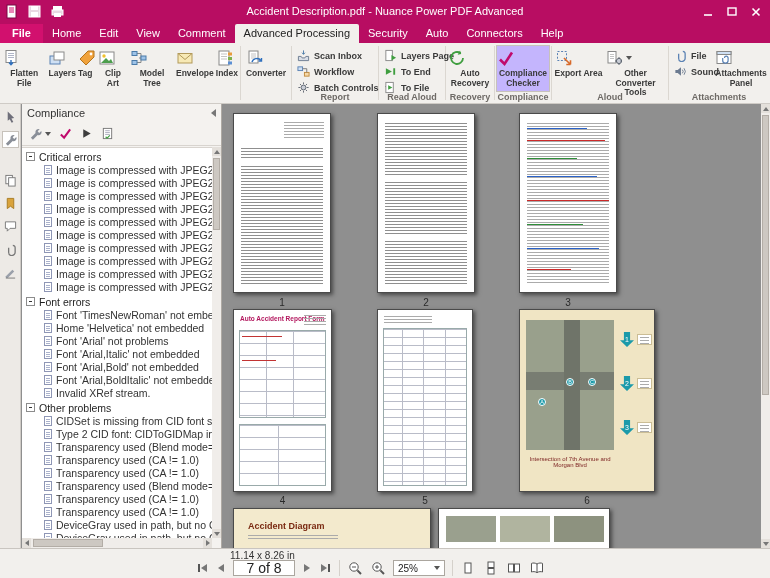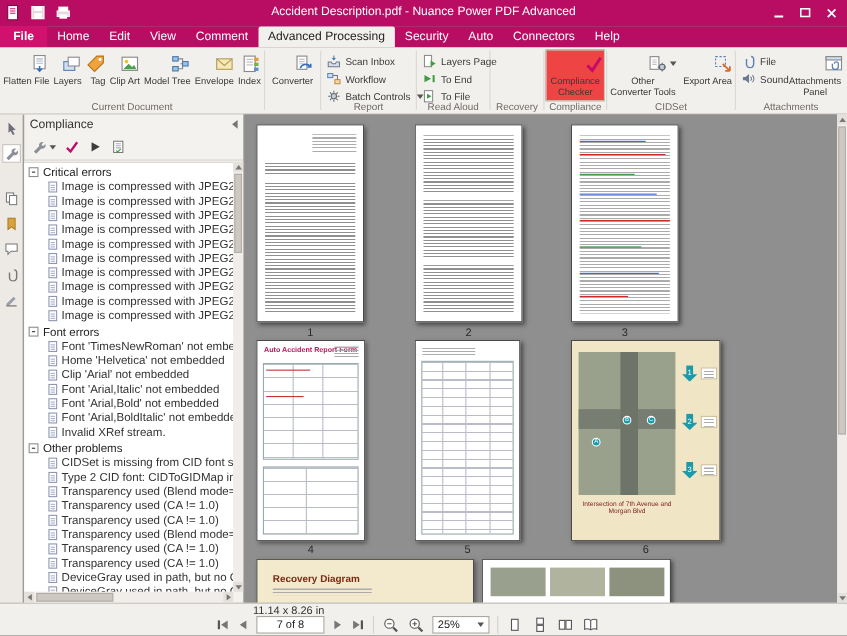--- a/index.html
+++ b/index.html
@@ -18,26 +18,26 @@
   
   .tabrow{position:absolute;left:0;top:24px;right:0;height:19px;background:#B80D62;display:flex;align-items:flex-end;}
   .filetab{height:19px;padding:3px 12px 0;background:#D2106E;color:#fff;font-size:11px;font-weight:bold;cursor:default;}
   .tabs{display:flex;height:19px;}
   .tab{height:19px;padding:3px 9px 0;color:#fff;font-size:11px;white-space:nowrap;cursor:default;}
   .tab.active{background:#F2F0ED;color:#222;border-radius:2px 2px 0 0;}
 
   
   .ribbon{position:absolute;left:0;top:43px;right:0;height:61px;background:#F2F0ED;
     border-bottom:1px solid #CFCBC6;display:flex;align-items:stretch;overflow:hidden;}
-  .rgroup{position:relative;flex:0 0 auto;padding:2px 1px 11px;}
+  .rgroup{position:relative;flex:0 0 auto;padding:2px 1px 11px;font-weight:bold;}
   .rsep{flex:0 0 1px;background:#DBD7D1;margin:3px 0;}
   .glabel{position:absolute;left:0;right:0;bottom:1px;text-align:center;font-size:9px;color:#6E6A66;white-space:nowrap;}
   .rbtns{display:flex;justify-content:space-around;height:47px;}
-  .bigbtn{display:flex;flex-direction:column;align-items:flex-end;padding-top:3px;border:1px solid transparent;cursor:default;}
-  .bigbtn.sel{background:#ef4444;border:1px solid #C7C2BB;}
+  .bigbtn{display:flex;flex-direction:column;align-items:flex-start;padding-top:3px;border:1px solid transparent;cursor:default;}
+  .bigbtn.sel{background:#c4b5fd;border:1px solid #C7C2BB;}
   .ic{width:18px;height:18px;display:block;flex:0 0 auto;}
   .ic svg{width:100%;height:100%;display:block;}
   .ics{width:13px;height:13px;display:block;flex:0 0 auto;}
   .ics svg{width:100%;height:100%;display:block;}
   .blab{font-size:8.5px;line-height:1.12;text-align:center;color:#3A3A3A;margin-top:2px;}
   .stack{display:flex;flex-direction:column;justify-content:flex-start;gap:1px;padding-top:3px;}
   .smallbtn{display:flex;align-items:center;gap:4px;height:15px;padding:0 4px;font-size:9px;color:#3A3A3A;white-space:nowrap;cursor:default;}
   .dd{width:0;height:0;border-left:3px solid transparent;border-right:3px solid transparent;border-top:4px solid #555;margin-left:2px;}
 
   
@@ -87,21 +87,21 @@
   .chev{position:absolute;width:14px;height:15px;background:#1B9AAA;color:#fff;font-size:7px;display:flex;align-items:center;justify-content:center;
     clip-path:polygon(50% 100%,0 55%,28% 55%,28% 0,72% 0,72% 55%,100% 55%);}
   .cbox{position:absolute;width:15px;height:11px;background:#fff;border:1px solid #cbbd95;}
 
   
   .statusbar{position:absolute;left:0;right:0;bottom:0;height:30px;background:#F2F0ED;border-top:1px solid #C9C5C0;}
   .sz{position:absolute;left:230px;top:1px;font-size:10px;color:#333;}
   .sbar-cluster{position:absolute;left:196px;top:11px;display:flex;align-items:center;gap:7px;}
   .navbtn{display:flex;align-items:center;gap:1px;height:14px;padding:0 2px;cursor:default;}
   .bar{width:2px;height:8px;background:#555;}
-  .pagebox{width:62px;height:16px;background:#fff;border:1px solid #ABA69F;font-size:10px;color:#222;
+  .pagebox{width:62px;height:16px;background:#fff;border:1px solid #ABA69F;font-size:14px;color:#222;
     display:flex;align-items:center;justify-content:center;}
   .zoombox{width:52px;height:16px;background:#fff;border:1px solid #ABA69F;font-size:10px;color:#222;
     display:flex;align-items:center;justify-content:space-between;padding:0 4px;}
   .ssep{width:1px;height:16px;background:#D5D1CB;}
   .vico{width:16px;height:16px;display:flex;align-items:center;justify-content:center;}
   .vico svg{width:14px;height:14px;}
 </style>
 </head>
 <body>
 
@@ -251,21 +251,20 @@
                 <rect x="3" y="2" width="10" height="14" fill="#fff" stroke="#888"></rect>
                 <path d="M5 5h6M5 7.5h6M5 10h6" stroke="#c3c3c3"></path>
                 <rect x="12" y="3.5" width="4" height="3" fill="#E89B3C"></rect>
                 <rect x="12" y="8" width="4" height="3" fill="#7DB04A"></rect>
                 <rect x="12" y="12.5" width="4" height="3" fill="#5B8FD4"></rect>
               </svg>
             </span>
           <span class="blab">Index</span>
         </div>
       </div>
-      <div class="glabel">Current Document</div>
     </div>
     <div class="rsep"></div>
 
     <div class="rgroup" style="width:50px">
       <div class="rbtns">
         <div class="bigbtn">
           <span class="ic">
               <svg viewBox="0 0 18 18">
                 <rect x="3" y="2" width="9" height="12" fill="#fff" stroke="#888"></rect>
                 <path d="M5 5h5M5 7h5M5 9h5" stroke="#c3c3c3"></path>
@@ -343,20 +342,31 @@
               </svg>
             </span>
           <span>To File</span>
         </div>
       </div>
       <div class="glabel">Read Aloud</div>
     </div>
     <div class="rsep"></div>
 
     <div class="rgroup" style="width:48px">
+      <div class="rbtns">
+        <div class="bigbtn">
+          <span class="ic">
+              <svg viewBox="0 0 18 18">
+                <path d="M15 9a6 6 0 1 1-2.4-4.8" fill="none" stroke="#3F9E3F" stroke-width="1.8"></path>
+                <path d="M12 1.5l1.2 3.4-3.5.9z" fill="#3F9E3F"></path>
+              </svg>
+            </span>
+          <span class="blab">Auto Recovery</span>
+        </div>
+      </div>
       <div class="glabel">Recovery</div>
     </div>
     <div class="rsep"></div>
 
     <div class="rgroup" style="width:56px">
       <div class="rbtns">
         <div class="bigbtn sel">
           <span class="ic">
               <svg viewBox="0 0 18 18">
                 <path d="M3 10.5l4.5 4.5L15 3.5" fill="none" stroke="#C00A6C" stroke-width="2.6"></path>
@@ -364,45 +374,45 @@
             </span>
           <span class="blab">Compliance Checker</span>
         </div>
       </div>
       <div class="glabel">Compliance</div>
     </div>
     <div class="rsep"></div>
 
     <div class="rgroup" style="width:116px">
       <div class="rbtns">
+        <div class="bigbtn" style="width:50px">
+          <span class="ic">
+              <svg viewBox="0 0 18 18">
+                <rect x="2.5" y="2.5" width="9" height="9" fill="none" stroke="#5B82B4" stroke-dasharray="2 1.6"></rect>
+                <path d="M9 9l6.5 6.5M15.5 15.5v-4.2M15.5 15.5h-4.2" fill="none" stroke="#D86A2A" stroke-width="1.6"></path>
+              </svg>
+            </span>
+          <span class="blab">Export Area</span>
+        </div>
         <div class="bigbtn" style="width:62px">
           <span style="display:flex;align-items:center;">
             <span class="ic">
                 <svg viewBox="0 0 18 18">
                   <rect x="2" y="2.5" width="8" height="11.5" fill="#fff" stroke="#888"></rect>
                   <path d="M4 5.5h4M4 7.5h4M4 9.5h4" stroke="#c3c3c3"></path>
                   <circle cx="13" cy="12" r="2.6" fill="#C9CDD6" stroke="#5F6670"></circle>
                   <path d="M13 8v1.6M13 14.4V16M9 12h1.6M14.4 12H16" stroke="#5F6670"></path>
                 </svg>
               </span>
             <span class="dd"></span>
           </span>
           <span class="blab">Other Converter Tools</span>
         </div>
-        <div class="bigbtn" style="width:50px">
-          <span class="ic">
-              <svg viewBox="0 0 18 18">
-                <rect x="2.5" y="2.5" width="9" height="9" fill="none" stroke="#5B82B4" stroke-dasharray="2 1.6"></rect>
-                <path d="M9 9l6.5 6.5M15.5 15.5v-4.2M15.5 15.5h-4.2" fill="none" stroke="#D86A2A" stroke-width="1.6"></path>
-              </svg>
-            </span>
-          <span class="blab">Export Area</span>
-        </div>
-      </div>
-      <div class="glabel">CIDSet</div>
+      </div>
+      <div class="glabel">Aloud</div>
     </div>
     <div class="rsep"></div>
 
     <div class="rgroup" style="width:100px">
       <div style="display:flex;">
         <div class="stack" style="width:44px;">
           <div class="smallbtn">
             <span class="ics">
                 <svg viewBox="0 0 14 14">
                   <path d="M9.5 2.5a2.5 2.5 0 0 1 2.5 2.5v5a3.5 3.5 0 0 1-7 0V5" fill="none" stroke="#5B82B4" stroke-width="1.4"></path>
@@ -584,21 +594,21 @@
         <span>Font  'TimesNewRoman' not embedded</span>
       </div>
         <div class="trow item">
 
         <span class="leafic"></span>
         <span>Home  'Helvetica' not embedded</span>
       </div>
         <div class="trow item">
 
         <span class="leafic"></span>
-        <span>Clip  'Arial' not embedded</span>
+        <span>Font  'Arial' not problems</span>
       </div>
         <div class="trow item">
 
         <span class="leafic"></span>
         <span>Font  'Arial,Italic' not embedded</span>
       </div>
         <div class="trow item">
 
         <span class="leafic"></span>
         <span>Font  'Arial,Bold' not embedded</span>
@@ -763,21 +773,21 @@
           <div class="tl lt" style="margin:2px;height:7px;"></div>
         </div>
       <div class="chev" style="left:100px;top:110px;">3</div>
       <div class="cbox" style="left:117px;top:112px;">
           <div class="tl lt" style="margin:2px;height:7px;"></div>
         </div>
     </div>
     <span class="pnum" style="left:297px;top:391px;width:136px;">6</span>
 
     <div class="page" style="left:11px;top:404px;width:198px;height:130px;background:#F3EACD;">
-      <span style="position:absolute;left:14px;top:12px;font-size:9px;font-weight:bold;color:#7A2A12;">Recovery Diagram</span>
+      <span style="position:absolute;left:14px;top:12px;font-size:9px;font-weight:bold;color:#7A2A12;">Accident Diagram</span>
       <div class="tl lt" style="position:absolute;left:14px;top:26px;width:90px;height:6px;"></div>
     </div>
 
     <div class="page" style="left:216px;top:404px;width:172px;height:130px;">
       <div style="position:absolute;left:7px;top:7px;width:50px;height:26px;background:#9AA08E;"></div>
       <div style="position:absolute;left:61px;top:7px;width:50px;height:26px;background:#B0B49F;"></div>
       <div style="position:absolute;left:115px;top:7px;width:50px;height:26px;background:#8D927F;"></div>
     </div>
   </div>
 

